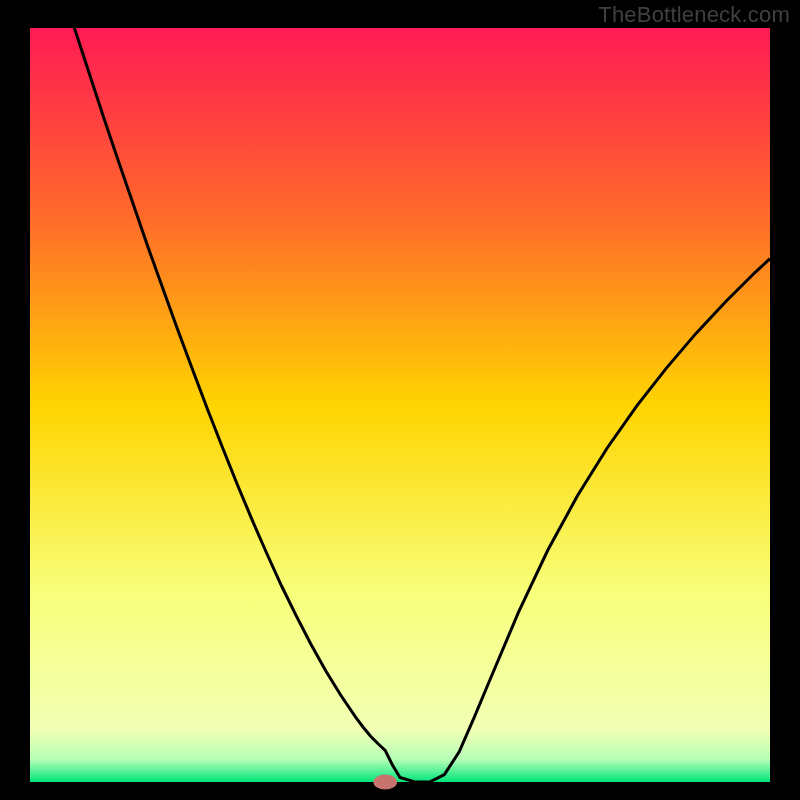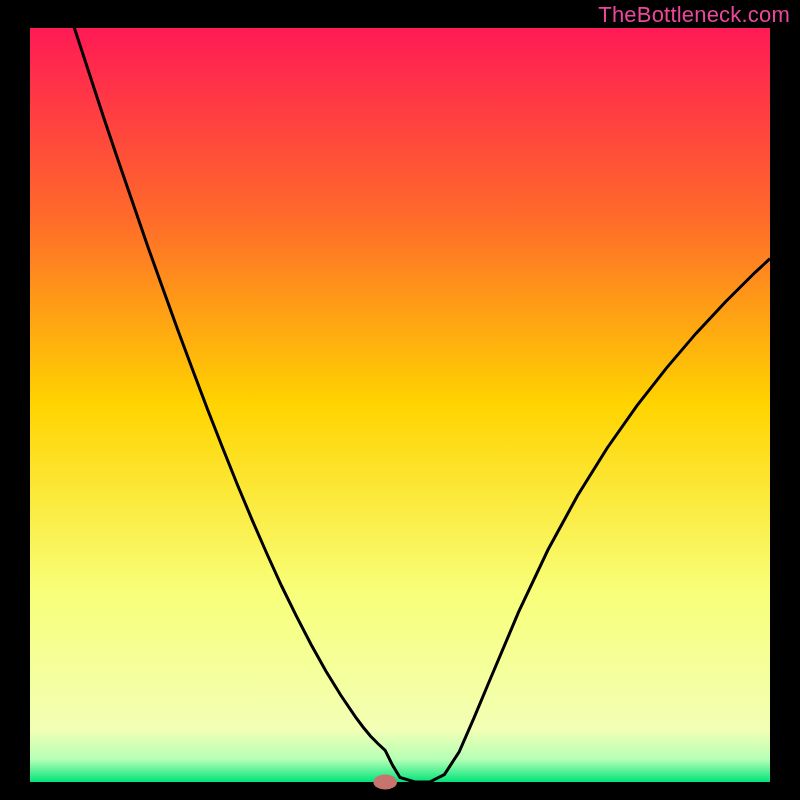--- a/index.html
+++ b/index.html
@@ -15,21 +15,21 @@
     width: 800px;
     height: 800px;
   }
   .watermark {
     position: absolute;
     top: 2px;
     right: 10px;
     font-family: Arial, Helvetica, sans-serif;
     font-size: 22px;
     font-weight: 500;
-    color: #ec4899;
+    color: #404040;
     letter-spacing: 0.2px;
     z-index: 10;
   }
   svg {
     display: block;
   }
 </style>
 </head>
 <body>
 <div class="wrap">

